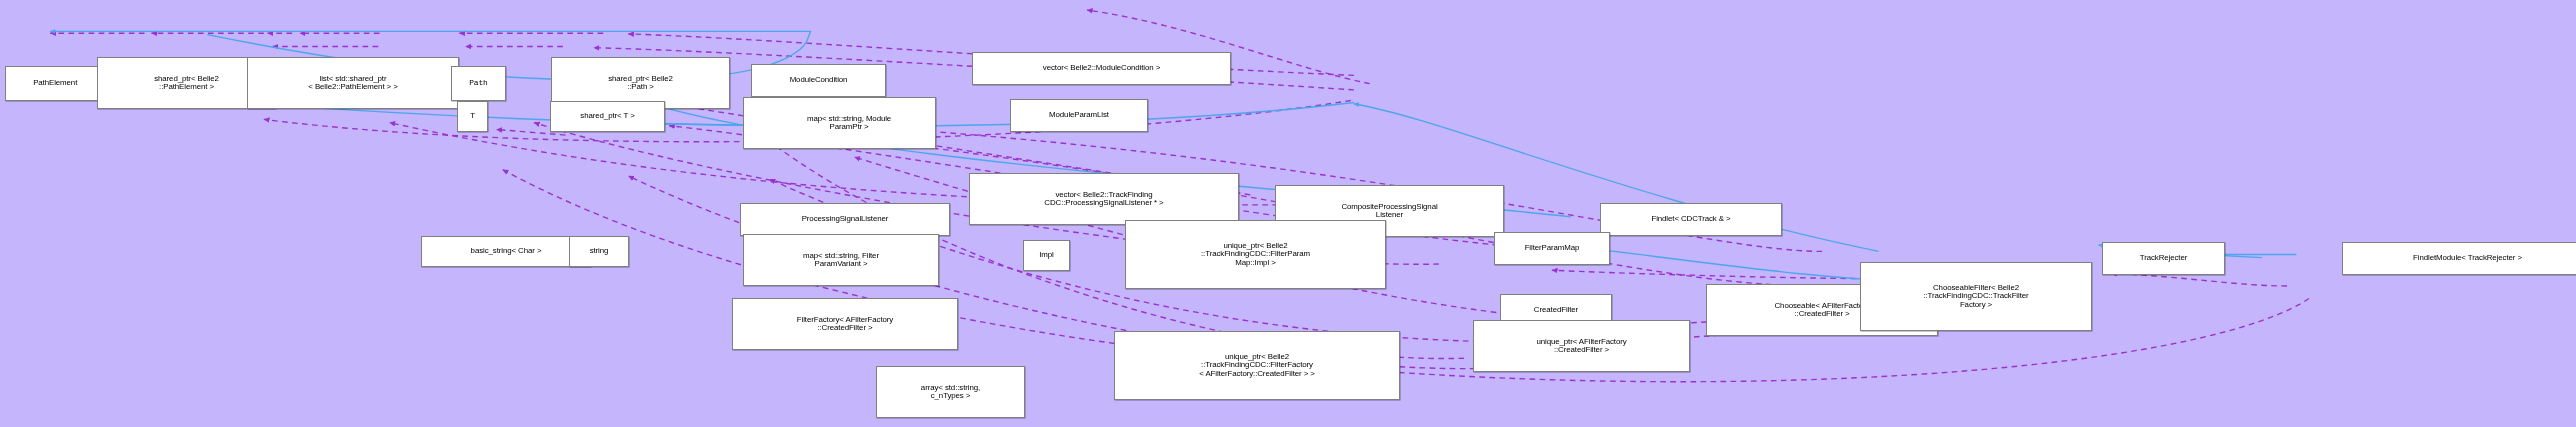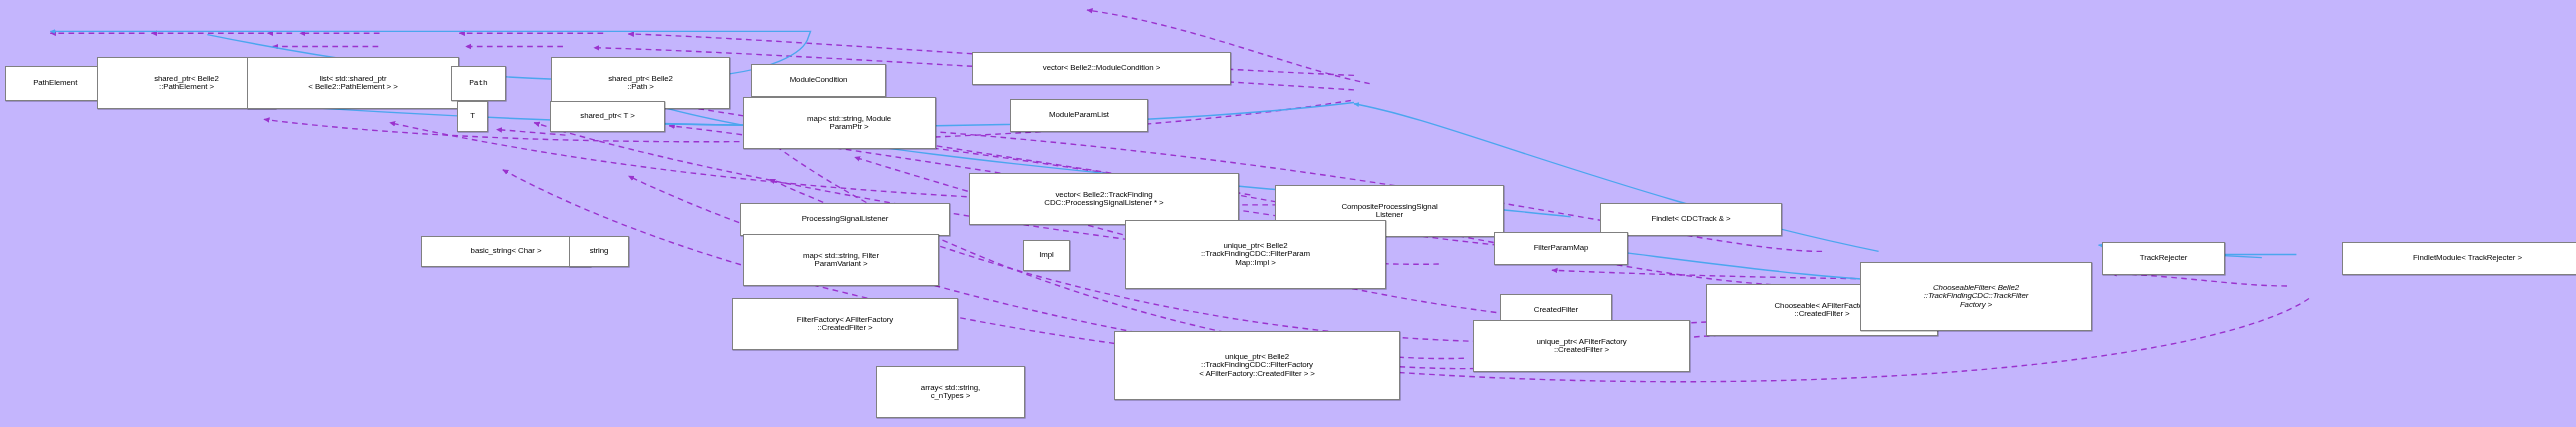--- a/index.html
+++ b/index.html
@@ -117,34 +117,34 @@
 CDC::ProcessingSignalListener * &gt;</div>
       <div class="node" style="left: 743px; top: 234px; width: 196px; height: 52px;">map&lt; std::string, Filter
 ParamVariant &gt;</div>
       <div class="node" style="left: 1023px; top: 240px; width: 47px; height: 31px;">Impl</div>
       <div class="node" style="left: 1275px; top: 185px; width: 229px; height: 52px;">CompositeProcessingSignal
 Listener</div>
       <div class="node" style="left: 1125px; top: 220px; width: 261px; height: 69px;">unique_ptr&lt; Belle2
 ::TrackFindingCDC::FilterParam
 Map::Impl &gt;</div>
       <div class="node" style="left: 1560px; top: 203px; width: 182px; height: 33px; margin-left: 40px;">Findlet&lt; CDCTrack &amp; &gt;</div>
-      <div class="node" style="left: 1494px; top: 232px; width: 134px; height: 33px;">FilterParamMap</div>
+      <div class="node" style="left: 1494px; top: 232px; width: 116px; height: 33px;">FilterParamMap</div>
       <div class="node" style="left: 1500px; top: 294px; width: 112px; height: 33px;">CreatedFilter</div>
       <div class="node" style="left: 1706px; top: 284px; width: 232px; height: 52px;">Chooseable&lt; AFilterFactory
 ::CreatedFilter &gt;</div>
       <div class="node" style="left: 732px; top: 298px; width: 226px; height: 52px;">FilterFactory&lt; AFilterFactory
 ::CreatedFilter &gt;</div>
       <div class="node" style="left: 1114px; top: 331px; width: 286px; height: 69px;">unique_ptr&lt; Belle2
 ::TrackFindingCDC::FilterFactory
 &lt; AFilterFactory::CreatedFilter &gt; &gt;</div>
       <div class="node" style="left: 1473px; top: 320px; width: 217px; height: 52px;">unique_ptr&lt; AFilterFactory
 ::CreatedFilter &gt;</div>
       <div class="node" style="left: 876px; top: 366px; width: 149px; height: 52px;">array&lt; std::string,
 c_nTypes &gt;</div>
-      <div class="node" style="left: 1860px; top: 262px; width: 232px; height: 69px; font-style: italic;">ChooseableFilter&lt; Belle2
+      <div class="node" style="left: 1860px; top: 262px; width: 232px; height: 69px;">ChooseableFilter&lt; Belle2
 ::TrackFindingCDC::TrackFilter
 Factory &gt;</div>
       <div class="node" style="left: 2102px; top: 242px; width: 123px; height: 33px;">TrackRejecter</div>
       <div class="node" style="left: 2342px; top: 242px; width: 251px; height: 33px;">FindletModule&lt; TrackRejecter &gt;</div>
     </div>
 
 </div>
 
 
 </body></html>

